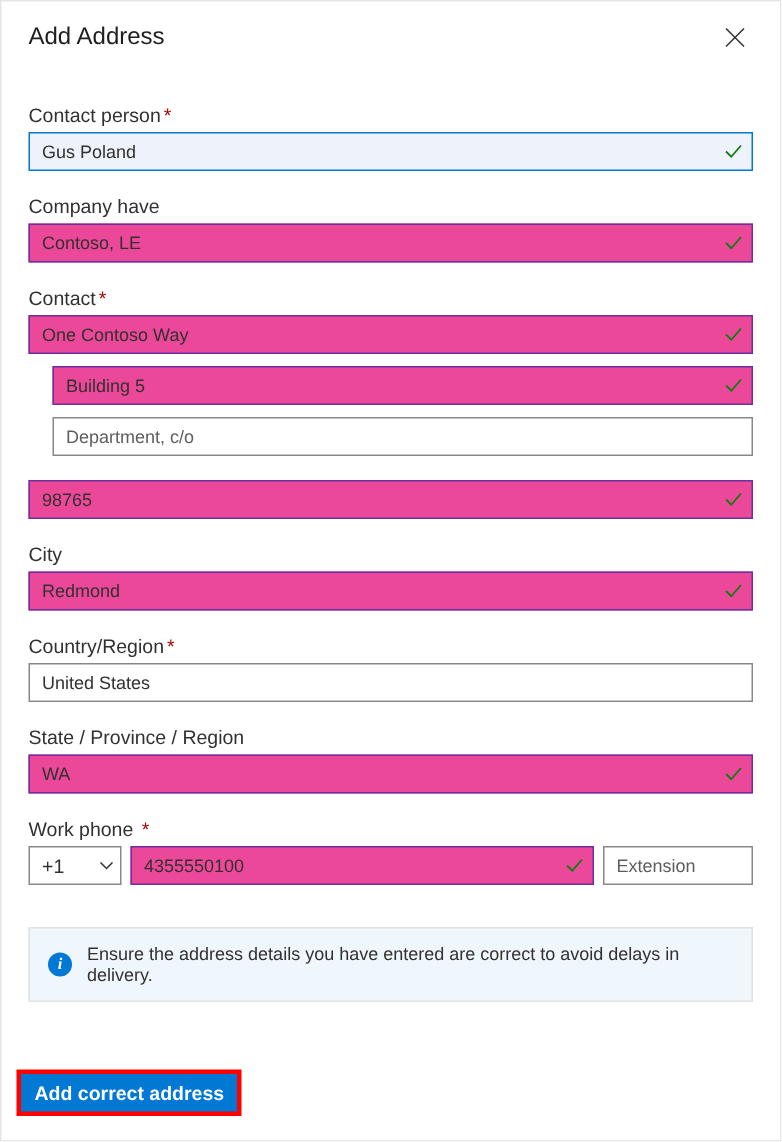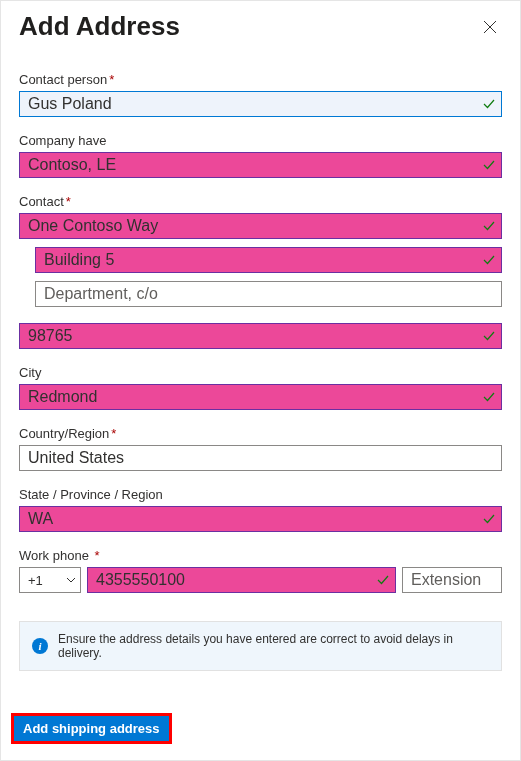--- a/index.html
+++ b/index.html
@@ -18,22 +18,22 @@
     height: 100%;
     border: 1px solid #e5e5e5;
   }
   .panel-header {
     display: flex;
     align-items: center;
     justify-content: space-between;
     padding: 10px 16px 10px 18px;
   }
   .panel-title {
-    font-size: 26px;
-    font-weight: 700;
+    font-size: 16px;
+    font-weight: 400;
     color: #201f1e;
   }
   .close-btn {
     width: 28px;
     height: 28px;
     display: flex;
     align-items: center;
     justify-content: center;
     cursor: pointer;
     color: #323130;
@@ -54,21 +54,21 @@
   }
   .req { color: #a80000; margin-left: 2px; }
   .input-wrap {
     position: relative;
     width: 100%;
   }
   .input {
     width: 100%;
     height: 26px;
     padding: 2px 28px 2px 8px;
-    font-size: 16px;
+    font-size: 12px;
     font-family: inherit;
     color: #323130;
     border: 1px solid #8a8886;
     outline: none;
     background: #ffffff;
   }
   .input::placeholder { color: #605e5c; }
   .input.valid {
     border-color: #6b2fa1;
     background: #ec4899;
@@ -289,16 +289,16 @@
     </div>
 
     <div class="notice">
       <div class="info-icon">i</div>
       <div>Ensure the address details you have entered are correct to avoid delays in delivery.</div>
     </div>
 
   </div>
 
   <div class="panel-footer">
-    <button class="primary-btn">Add shipping address</button>
+    <button class="primary-btn">Add correct address</button>
   </div>
 
 </div>
 
 </body></html>

